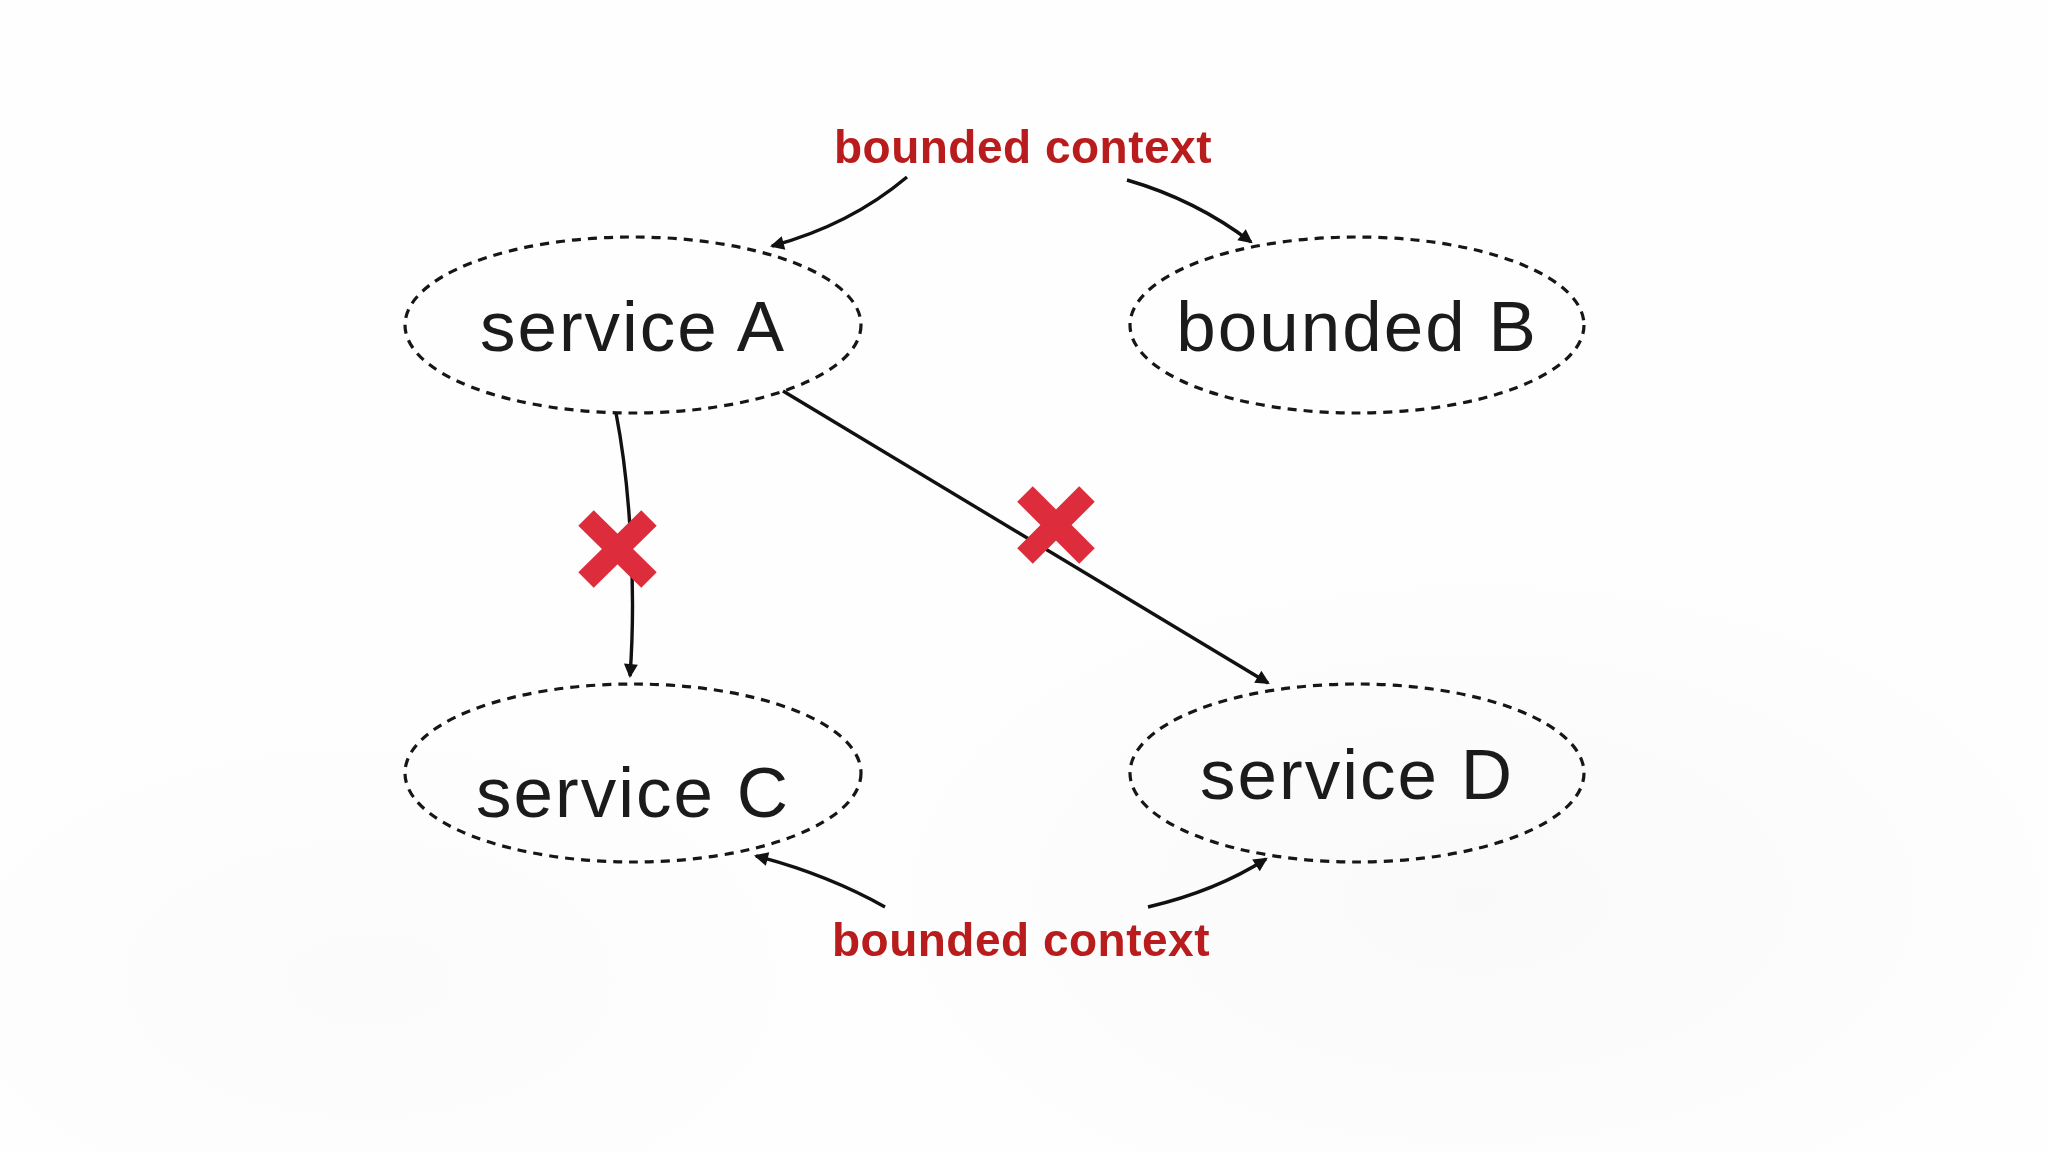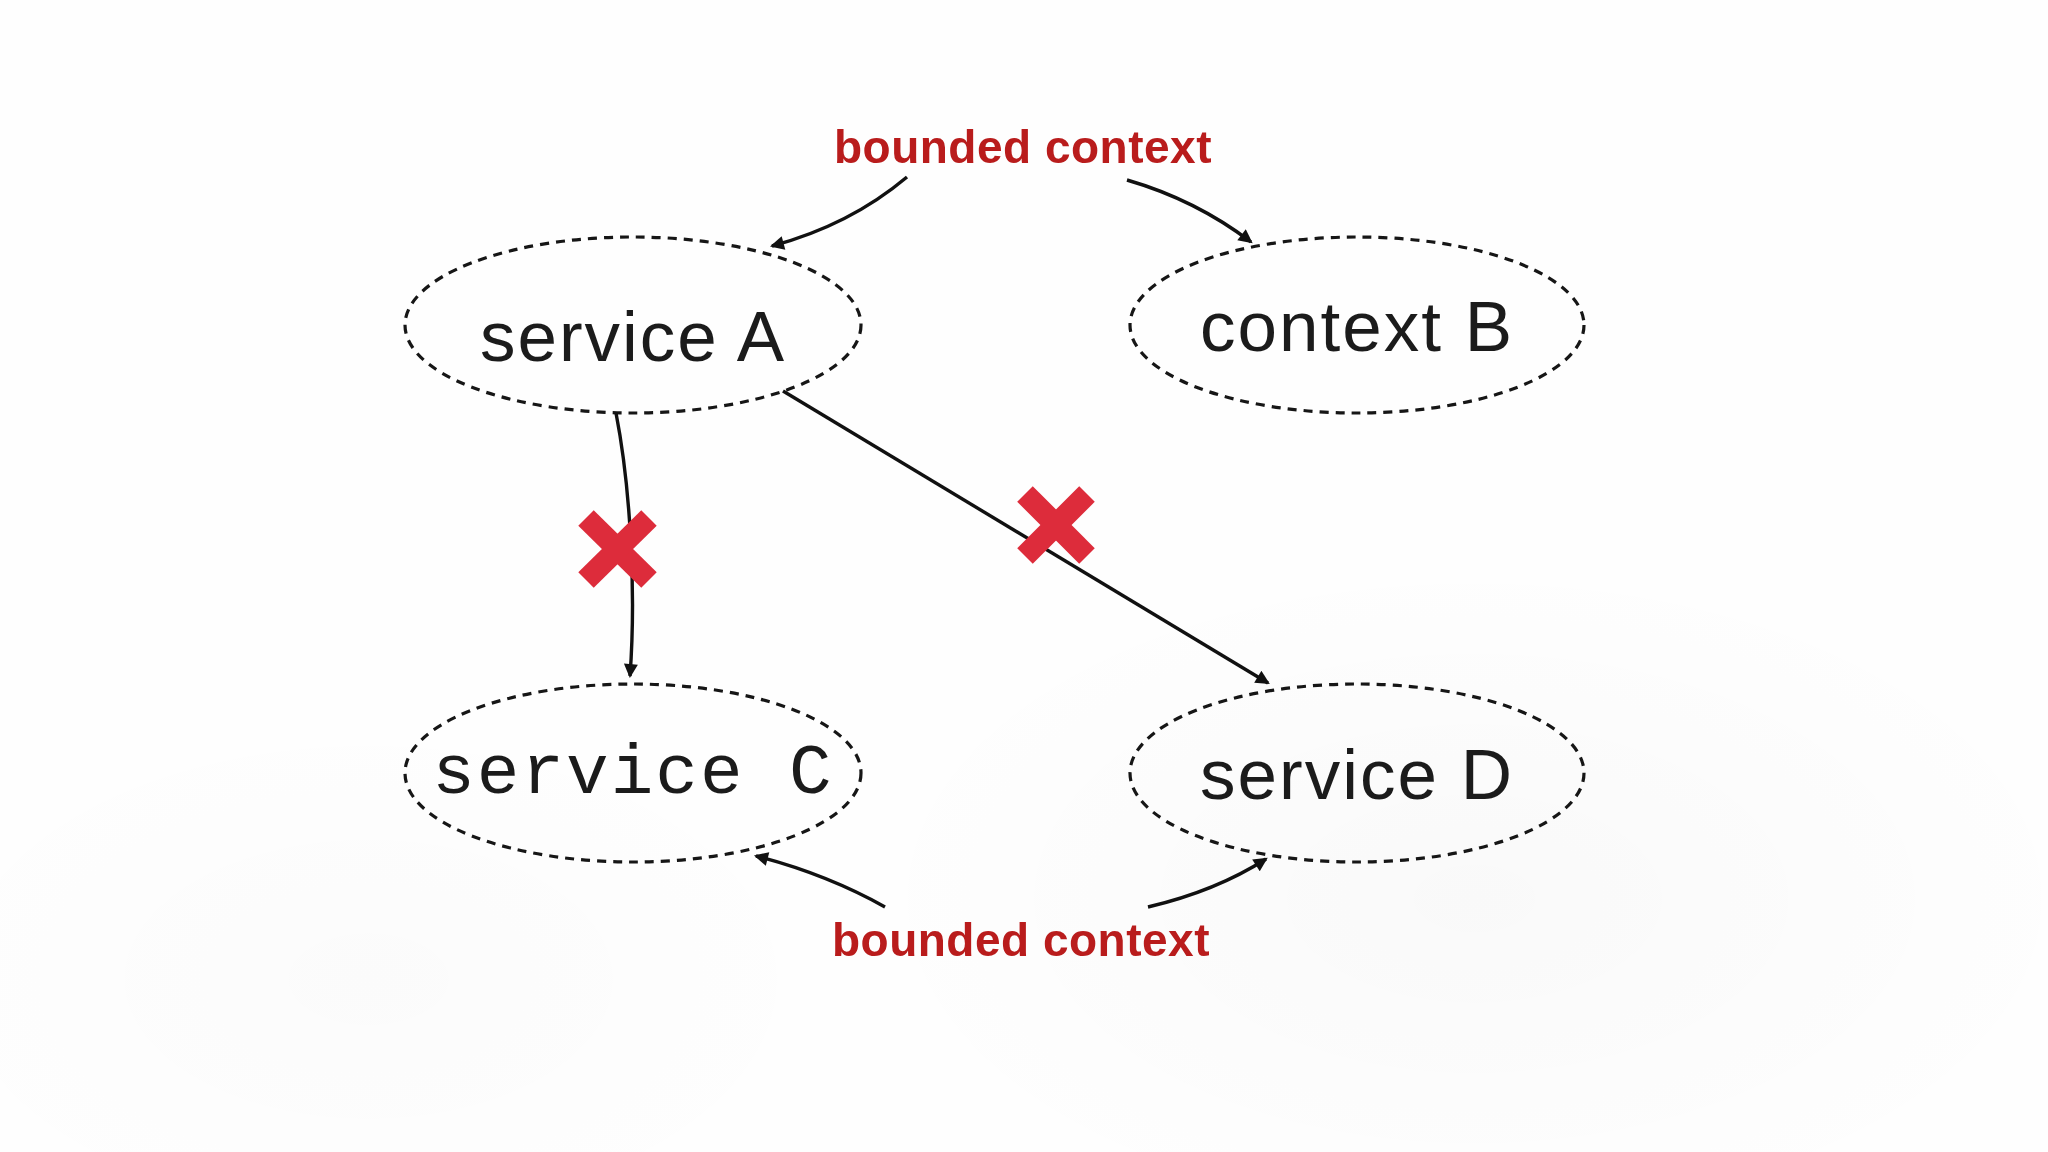--- a/index.html
+++ b/index.html
@@ -43,23 +43,23 @@
     letter-spacing: 0.5px;
   }
   .service-label {
     font-size: 71px;
     font-weight: 300;
     letter-spacing: 2px;
     color: #1b1b1b;
   }
   .pos-top-label    { left: 1023px; top: 147px; }
   .pos-bottom-label { left: 1021px; top: 940px; }
-  .pos-service-a    { left: 633px;  top: 336px; }
+  .pos-service-a    { left: 633px;  top: 326px; }
   .pos-service-b    { left: 1357px; top: 326px; }
-  .pos-service-c    { left: 633px;  top: 774px; font-family: Liberation Mono, monospace; }
+  .pos-service-c    { left: 633px;  top: 792px; }
   .pos-service-d    { left: 1357px; top: 774px; }
 
   .node-ellipse {
     fill: none;
     stroke: #161616;
     stroke-width: 3.2;
     stroke-dasharray: 9 7;
   }
   .arrow {
     fill: none;
@@ -104,21 +104,21 @@
     <g>
       <line class="blocked-x" x1="1025" y1="494" x2="1087" y2="556" stroke="#dd2c3b"></line>
       <line class="blocked-x" x1="1087" y1="494" x2="1025" y2="556" stroke="#dd2c3b"></line>
     </g>
   </svg>
 
   <div class="txt context-label pos-top-label">bounded context</div>
 
   <div class="txt service-label pos-service-a">service A</div>
 
-  <div class="txt service-label pos-service-b">context B</div>
+  <div class="txt service-label pos-service-b">bounded B</div>
 
   <div class="txt service-label pos-service-c">service C</div>
 
   <div class="txt service-label pos-service-d">service D</div>
 
   <div class="txt context-label pos-bottom-label">bounded context</div>
 
 </div>
 
 </body></html>

